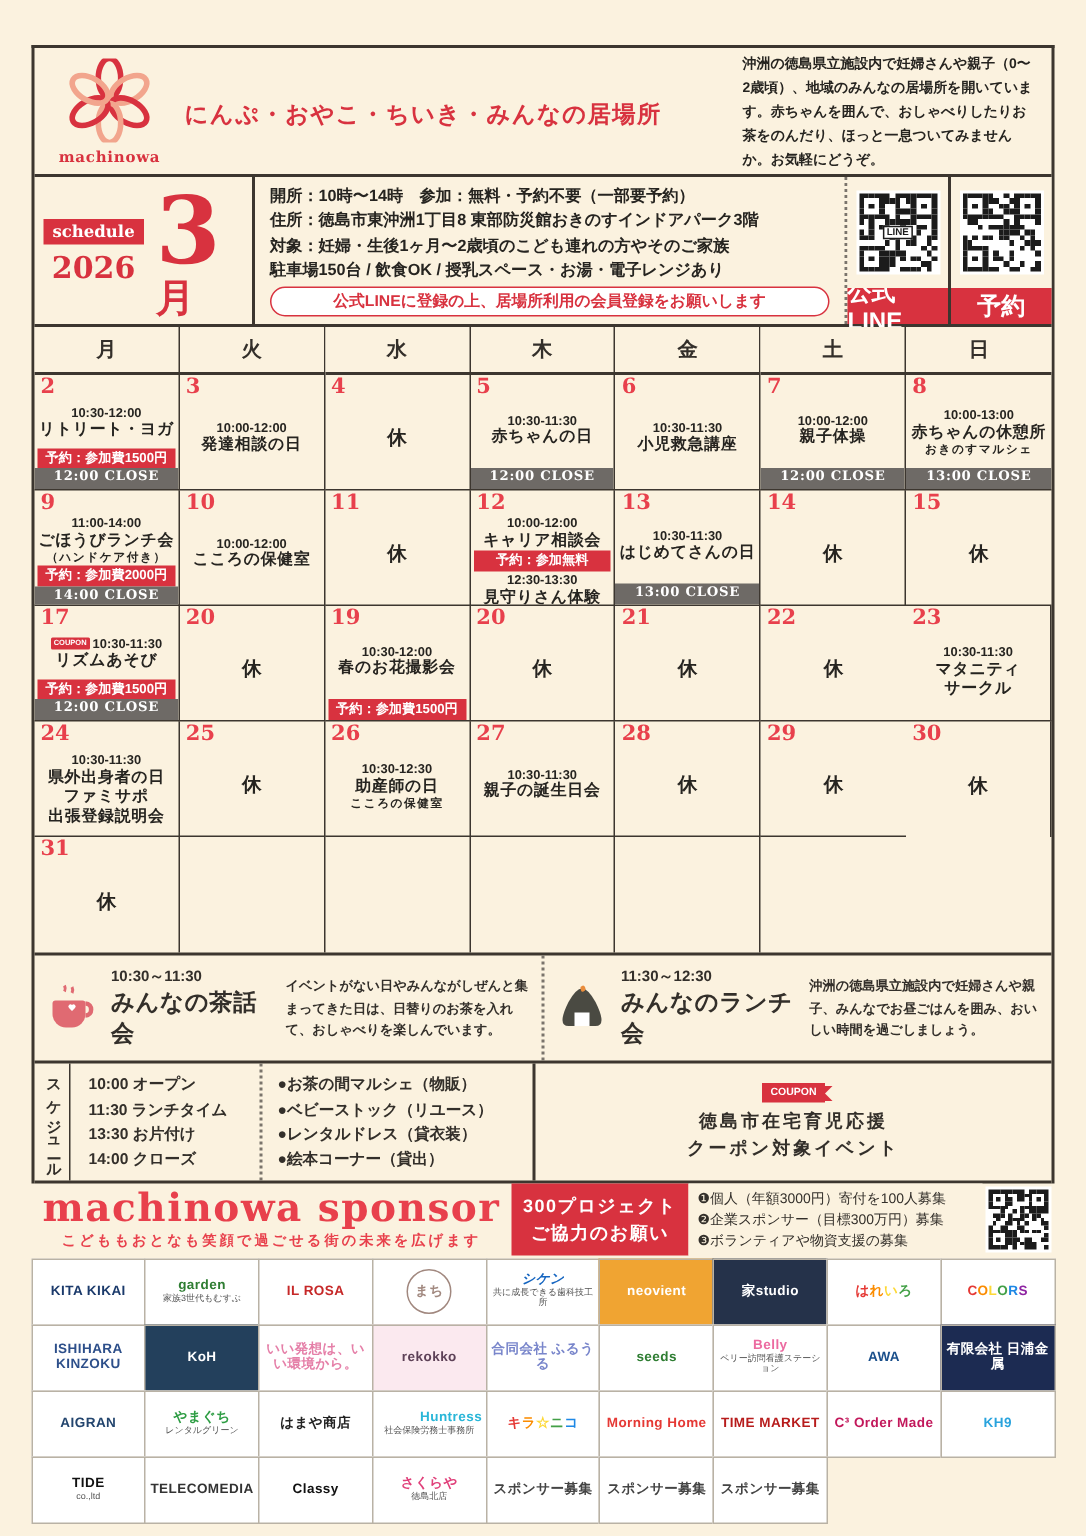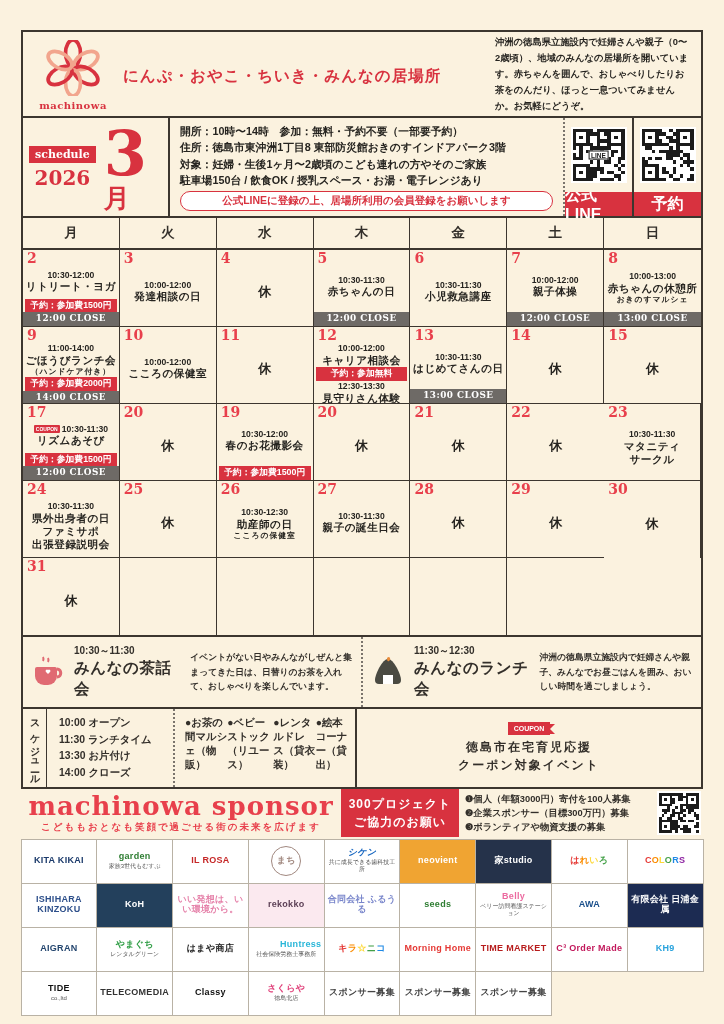--- a/index.html
+++ b/index.html
@@ -62,34 +62,34 @@
   .tl-half + .tl-half { border-left:2px dotted #7a746c; }
   .tl-icon { width:34px; height:34px; flex:none; }
   .tl-time { font-size:10px; font-weight:bold; }
   .tl-title { font-size:15.5px; font-weight:bold; letter-spacing:.5px; }
   .tl-desc { width:172px; font-size:8.8px; font-weight:bold; line-height:1.65; }
 
   
   .ds-row { display:flex; height:80px; }
   .ds-label { width:24px; border-right:1px solid #3c362f; writing-mode:vertical-rl; display:flex; align-items:center; justify-content:center; font-size:10px; font-weight:bold; letter-spacing:2px; padding:4px 0; }
   .ds-times { width:128px; padding:7px 4px 7px 12px; display:flex; flex-direction:column; justify-content:space-between; font-size:10.4px; font-weight:bold; border-right:2px dotted #7a746c; }
-  .ds-feats { width:182px; padding:7px 4px 7px 10px; display:flex; flex-direction:row; justify-content:space-between; font-size:10.4px; font-weight:bold; border-right:2px solid #3c362f; }
+  .ds-feats { width:182px; padding:7px 4px 7px 10px; display:flex; flex-direction:column; justify-content:space-between; font-size:10.4px; font-weight:bold; border-right:2px solid #3c362f; }
   .ds-coupon { flex:1; display:flex; flex-direction:column; align-items:center; justify-content:center; gap:4px; }
   .coupon-tag { background:#d8323f; color:#fff; font-size:7px; font-weight:bold; padding:3px 6px; position:relative; }
   .coupon-tag:after { content:""; position:absolute; right:-5px; top:2px; border:5px solid #d8323f; border-right-color:transparent; }
   .ds-coupon-line { font-size:12px; font-weight:bold; letter-spacing:2px; line-height:1.45; text-align:center; }
 
   
   .band { display:flex; height:48px; margin-top:0; }
   .band-left { flex:1; text-align:center; padding-top:4px; }
   .band-title { font-family:"DejaVu Serif",serif; font-weight:bold; color:#e8404c; font-size:26px; line-height:1; letter-spacing:1px; }
   .band-sub { color:#e8404c; font-size:9.5px; font-weight:bold; letter-spacing:2px; margin-top:2px; }
   .band-proj { width:118px; background:#d8323f; color:#fff; display:flex; flex-direction:column; align-items:center; justify-content:center; font-size:12px; font-weight:bold; letter-spacing:1px; line-height:1.5; }
   .band-recruit { width:196px; background:#fbf2df; display:flex; flex-direction:column; justify-content:center; padding-left:6px; gap:1px; }
-  .band-recruit div { font-size:9.3px; font-weight:bold; white-space:nowrap; }
+  .band-recruit div { font-size:9.3px; font-weight:normal; white-space:nowrap; }
   .band-qr { width:48px; display:flex; align-items:center; justify-content:center; }
   .band-qr .qr { width:44px; height:44px; }
 
   
   .logos { display:grid; grid-template-columns:repeat(9,1fr); margin-top:2px; }
   .logo-cell { height:45px; background:#fff; border:1px solid #b9b2a5; margin:-0.5px; display:flex; flex-direction:column; align-items:center; justify-content:center; text-align:center; overflow:hidden; padding:1px 2px; }
   .logo-name { font-size:9px; font-weight:bold; line-height:1.1; letter-spacing:.3px; }
   .logo-sub { font-size:6px; line-height:1.2; margin-top:1px; color:#555; }
   .logo-circle .logo-name { border:1.5px solid currentColor; border-radius:50%; width:30px; height:30px; display:flex; align-items:center; justify-content:center; }
 </style>

